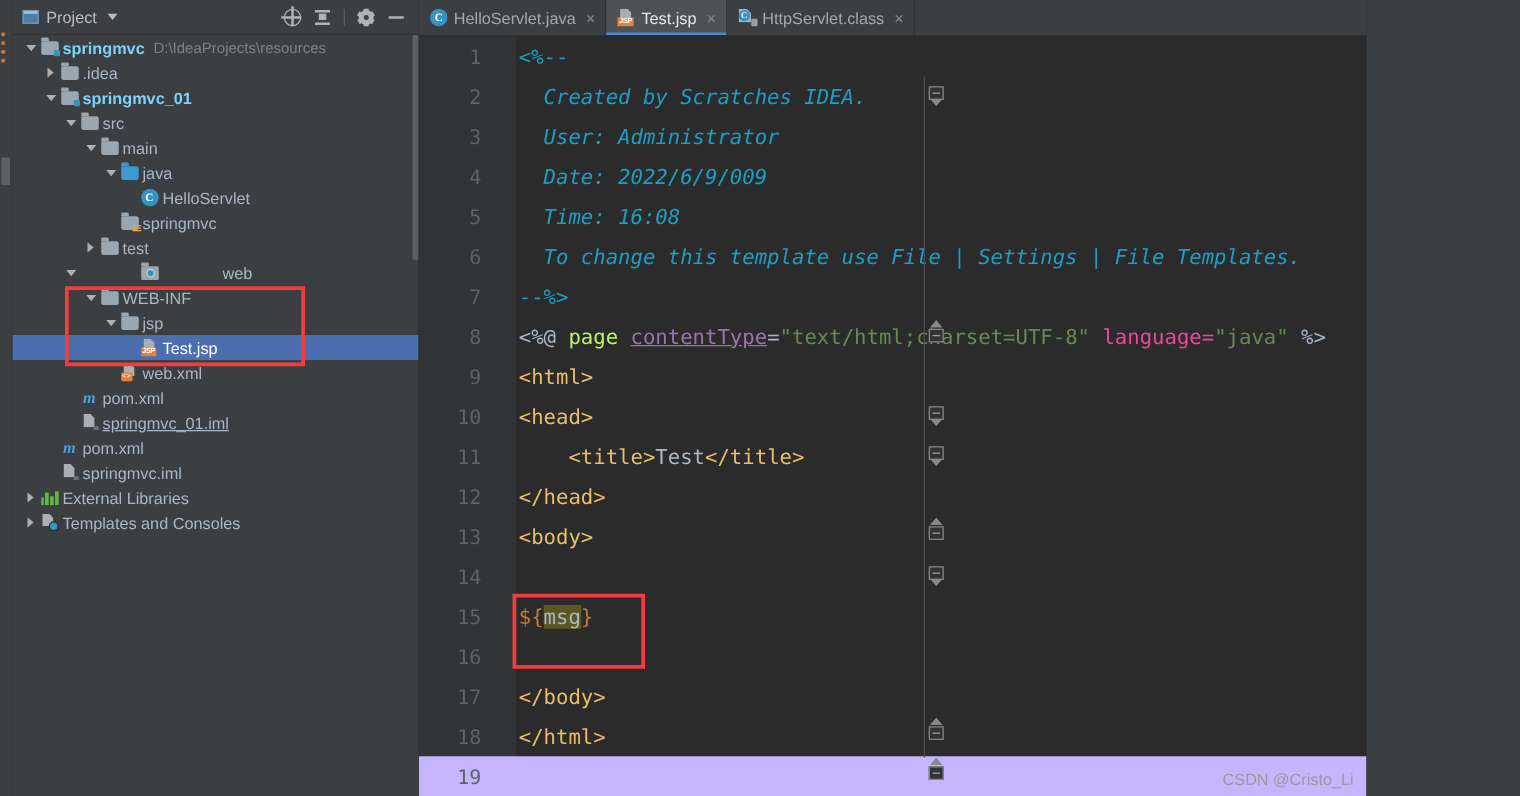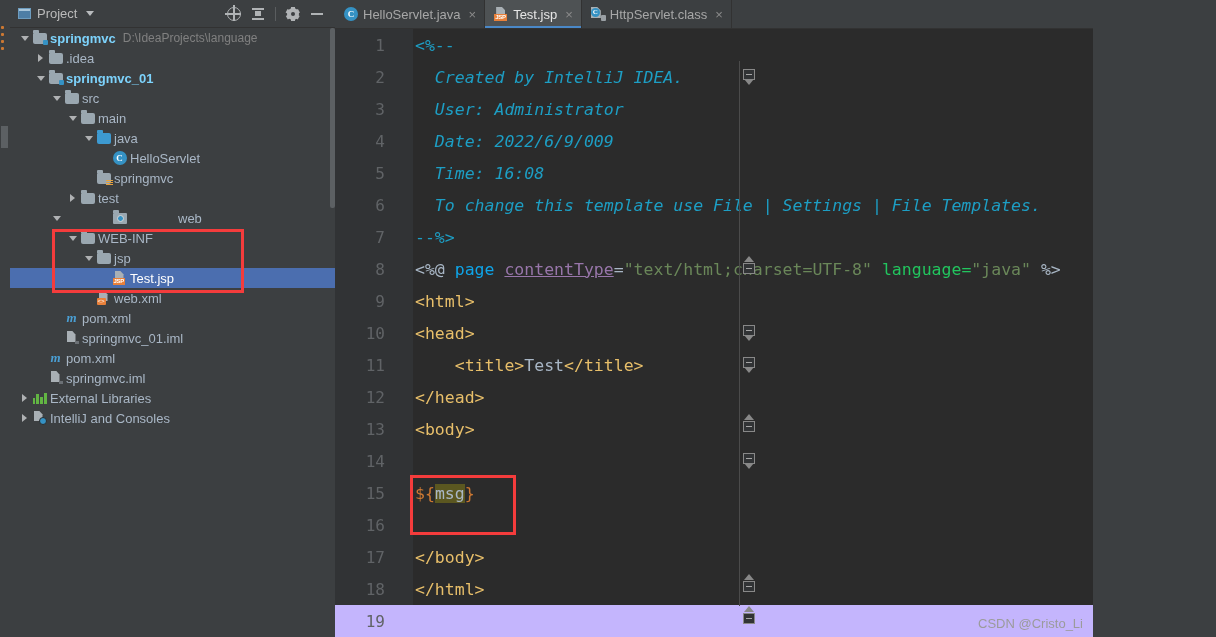--- a/index.html
+++ b/index.html
@@ -568,22 +568,22 @@
     border-top: 6px solid #888888;
   }
   .fold-mark.end .tip {
     top: -5px;
     border-top: none;
     border-bottom: 6px solid #888888;
   }
   .s-jspcomment { color: #1d9ec4; font-style: italic; }
   .s-jspcomment-b { color: #1d9ec4; }
   .s-tag { color: #e8bf6a; }
-  .s-attr { color: #22c55e; }
-  .s-keyword { color: #0ea5e9; }
+  .s-attr { color: #ec4899; }
+  .s-keyword { color: #bef264; }
   .s-string { color: #6a8759; }
   .s-text { color: #a9b7c6; }
   .s-attrname { color: #9876aa; text-decoration: underline; }
   .s-el { color: #cc7832; }
   .s-elname {
     color: #a9b7c6;
     background: #5b5720;
   }
   .s-punct { color: #a9b7c6; }
 
@@ -650,21 +650,21 @@
         <div class="tree-row" style="padding-left: 8px;">
           <span class="twisty">
             <span class="tw-down"></span>
           </span>
           <span class="ico">
             <span class="f-folder">
               <span class="badge"></span>
             </span>
           </span>
           <span class="lbl bold">springmvc</span>
-          <span class="path">D:\IdeaProjects\language</span>
+          <span class="path">D:\IdeaProjects\resources</span>
         </div>
         <div class="tree-row" style="padding-left: 24px;">
           <span class="twisty">
             <span class="tw-right"></span>
           </span>
           <span class="ico">
             <span class="f-folder"></span>
           </span>
           <span class="lbl">.idea</span>
         </div>
@@ -784,21 +784,21 @@
           </span>
           <span class="lbl">web.xml</span>
         </div>
         <div class="tree-row" style="padding-left: 40px;">
           <span class="twisty"></span>
           <span class="ico">
             <span class="f-maven">m</span>
           </span>
           <span class="lbl">pom.xml</span>
         </div>
-        <div class="tree-row" style="padding-left: 40px;">
+        <div class="tree-row" style="padding-left: 40px; text-decoration: underline;">
           <span class="twisty"></span>
           <span class="ico">
             <span class="f-iml">
               <span class="page"></span>
               <span class="sq"></span>
             </span>
           </span>
           <span class="lbl">springmvc_01.iml</span>
         </div>
         <div class="tree-row" style="padding-left: 24px;">
@@ -835,21 +835,21 @@
         <div class="tree-row" style="padding-left: 8px;">
           <span class="twisty">
             <span class="tw-right"></span>
           </span>
           <span class="ico">
             <span class="f-scratch">
               <span class="page"></span>
               <span class="clock"></span>
             </span>
           </span>
-          <span class="lbl">IntelliJ and Consoles</span>
+          <span class="lbl">Templates and Consoles</span>
         </div>
       </div>
     <div class="tree-scrollbar"></div>
   </div>
 
   <div class="editor-area">
     <div class="tabs" id="tabs">
         <div class="tab">
           <span class="f-class">C</span>
           <span class="tab-label">HelloServlet.java</span>
@@ -910,21 +910,21 @@
         </div>
       <div class="code-lines" id="codeLines">
           <div class="code-row">
             <span class="lnum">1</span>
             <span class="gap"></span>
             <span class="ctext"><span class="s-jspcomment-b">&lt;%--</span></span>
           </div>
           <div class="code-row">
             <span class="lnum">2</span>
             <span class="gap"></span>
-            <span class="ctext"><span class="s-jspcomment">  Created by IntelliJ IDEA.</span></span>
+            <span class="ctext"><span class="s-jspcomment">  Created by Scratches IDEA.</span></span>
           </div>
           <div class="code-row">
             <span class="lnum">3</span>
             <span class="gap"></span>
             <span class="ctext"><span class="s-jspcomment">  User: Administrator</span></span>
           </div>
           <div class="code-row">
             <span class="lnum">4</span>
             <span class="gap"></span>
             <span class="ctext"><span class="s-jspcomment">  Date: 2022/6/9/009</span></span>

